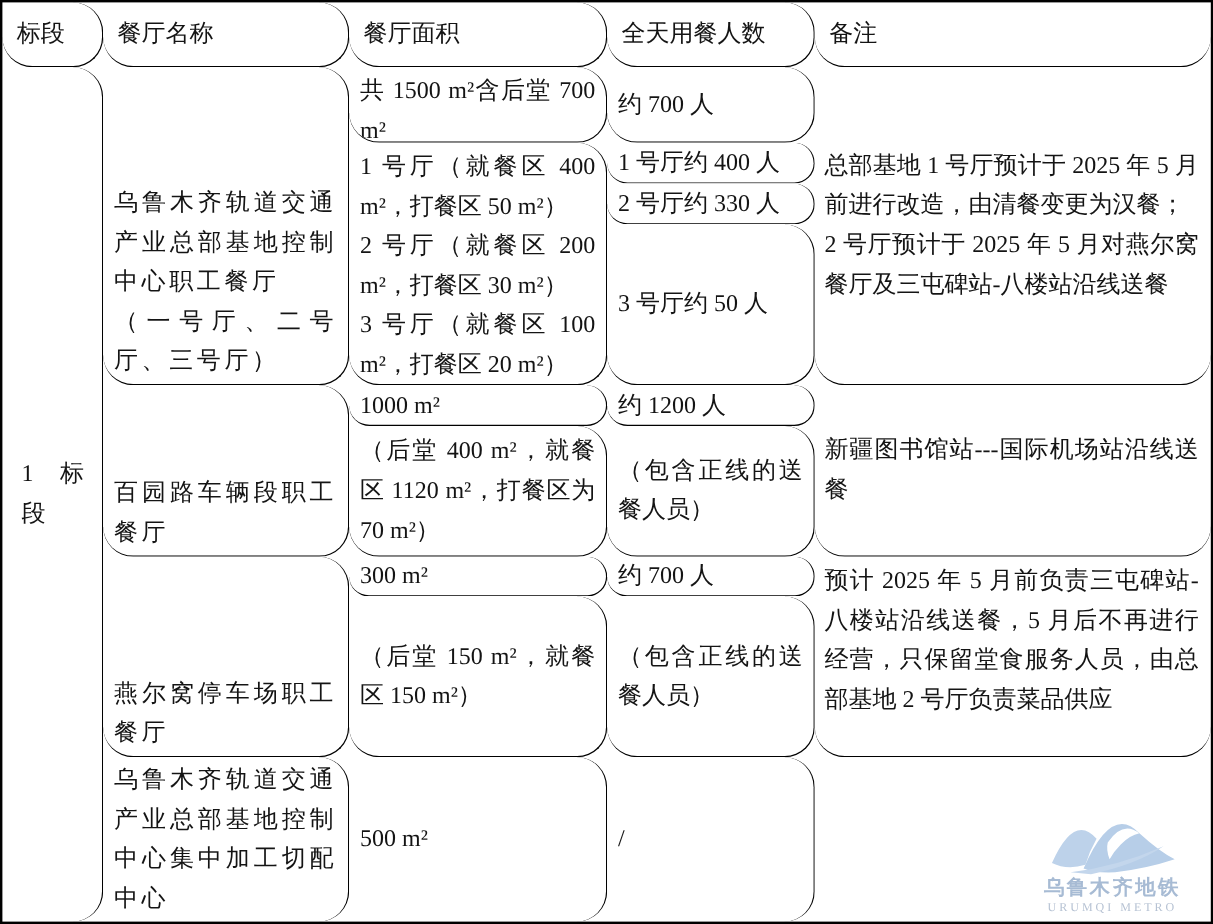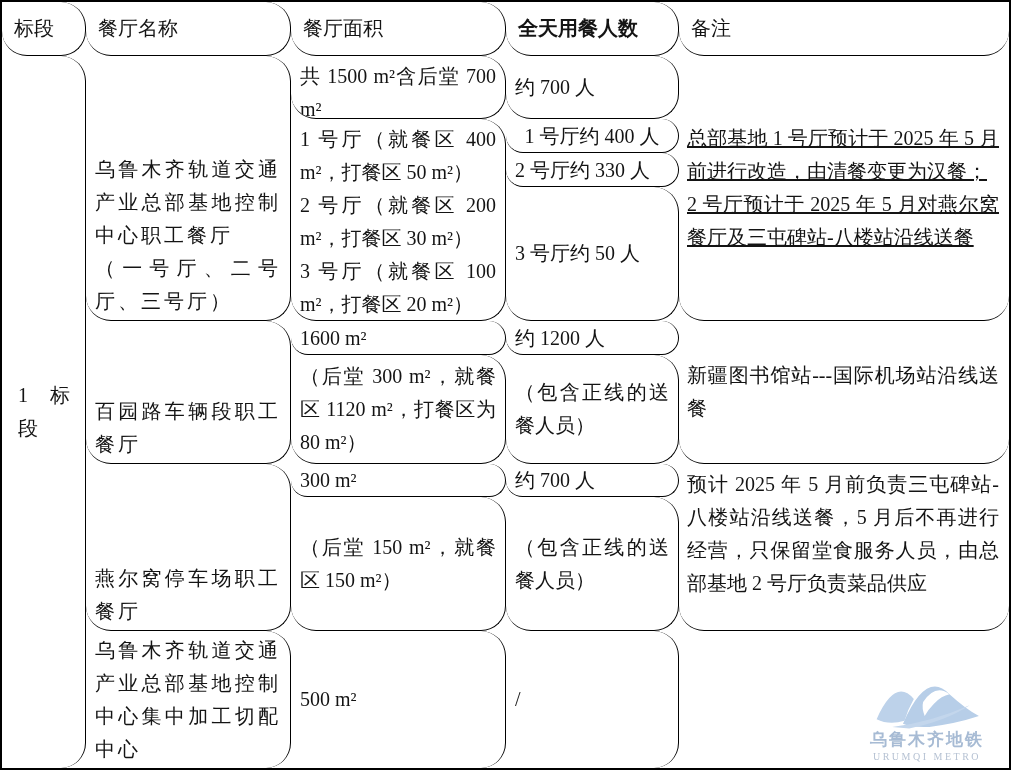--- a/index.html
+++ b/index.html
@@ -86,21 +86,21 @@
 
   <div class="cell header-cell" style="grid-column:1; grid-row:1;">
       <span>标段</span>
     </div>
   <div class="cell header-cell" style="grid-column:2; grid-row:1;">
       <span>餐厅名称</span>
     </div>
   <div class="cell header-cell" style="grid-column:3; grid-row:1;">
       <span>餐厅面积</span>
     </div>
-  <div class="cell header-cell" style="grid-column:4; grid-row:1;font-weight:bold;">
+  <div class="cell header-cell" style="grid-column:4; grid-row:1;">
       <span>全天用餐人数</span>
     </div>
   <div class="cell header-cell last-col" style="grid-column:5; grid-row:1;">
       <span>备注</span>
     </div>
 
   <div class="cell section-cell last-row" style="grid-column:1; grid-row:2/11;">
     <span class="section-label">1 标段</span>
   </div>
 
@@ -112,42 +112,42 @@
     <p>共 1500 m²含后堂 700 m²</p>
   </div>
   <div class="cell jt v-top" style="grid-column:3; grid-row:3/6;align-items:center;">
     <p>1 号厅（就餐区 400 m²，打餐区 50 m²）</p>
     <p>2 号厅（就餐区 200 m²，打餐区 30 m²）</p>
     <p>3 号厅（就餐区 100 m²，打餐区 20 m²）</p>
   </div>
   <div class="cell" style="grid-column:4; grid-row:2;">
     <p>约 700 人</p>
   </div>
-  <div class="cell" style="grid-column:4; grid-row:3; line-height:28px;align-items:center;">
+  <div class="cell" style="grid-column:4; grid-row:3; line-height:28px;">
     <p>1 号厅约 400 人</p>
   </div>
   <div class="cell" style="grid-column:4; grid-row:4; line-height:28px;">
     <p>2 号厅约 330 人</p>
   </div>
   <div class="cell" style="grid-column:4; grid-row:5;">
     <p>3 号厅约 50 人</p>
   </div>
-  <div class="cell jt remark-cell last-col" style="grid-column:5; grid-row:2/6;text-decoration:underline;">
+  <div class="cell jt remark-cell last-col" style="grid-column:5; grid-row:2/6;">
     <p>总部基地 1 号厅预计于 2025 年 5 月前进行改造，由清餐变更为汉餐；</p>
     <p>2 号厅预计于 2025 年 5 月对燕尔窝餐厅及三屯碑站-八楼站沿线送餐</p>
   </div>
 
   <div class="cell name-cell jt" style="grid-column:2; grid-row:6/8;">
     <p>百园路车辆段职工餐厅</p>
   </div>
   <div class="cell" style="grid-column:3; grid-row:6; line-height:28px;">
-    <p>1600 m²</p>
+    <p>1000 m²</p>
   </div>
   <div class="cell jt" style="grid-column:3; grid-row:7;">
-    <p>（后堂 300 m²，就餐区 1120 m²，打餐区为 80 m²）</p>
+    <p>（后堂 400 m²，就餐区 1120 m²，打餐区为 70 m²）</p>
   </div>
   <div class="cell" style="grid-column:4; grid-row:6; line-height:28px;">
     <p>约 1200 人</p>
   </div>
   <div class="cell jt" style="grid-column:4; grid-row:7;">
     <p>（包含正线的送餐人员）</p>
   </div>
   <div class="cell jt remark-cell last-col" style="grid-column:5; grid-row:6/8;">
     <p>新疆图书馆站---国际机场站沿线送餐</p>
   </div>

